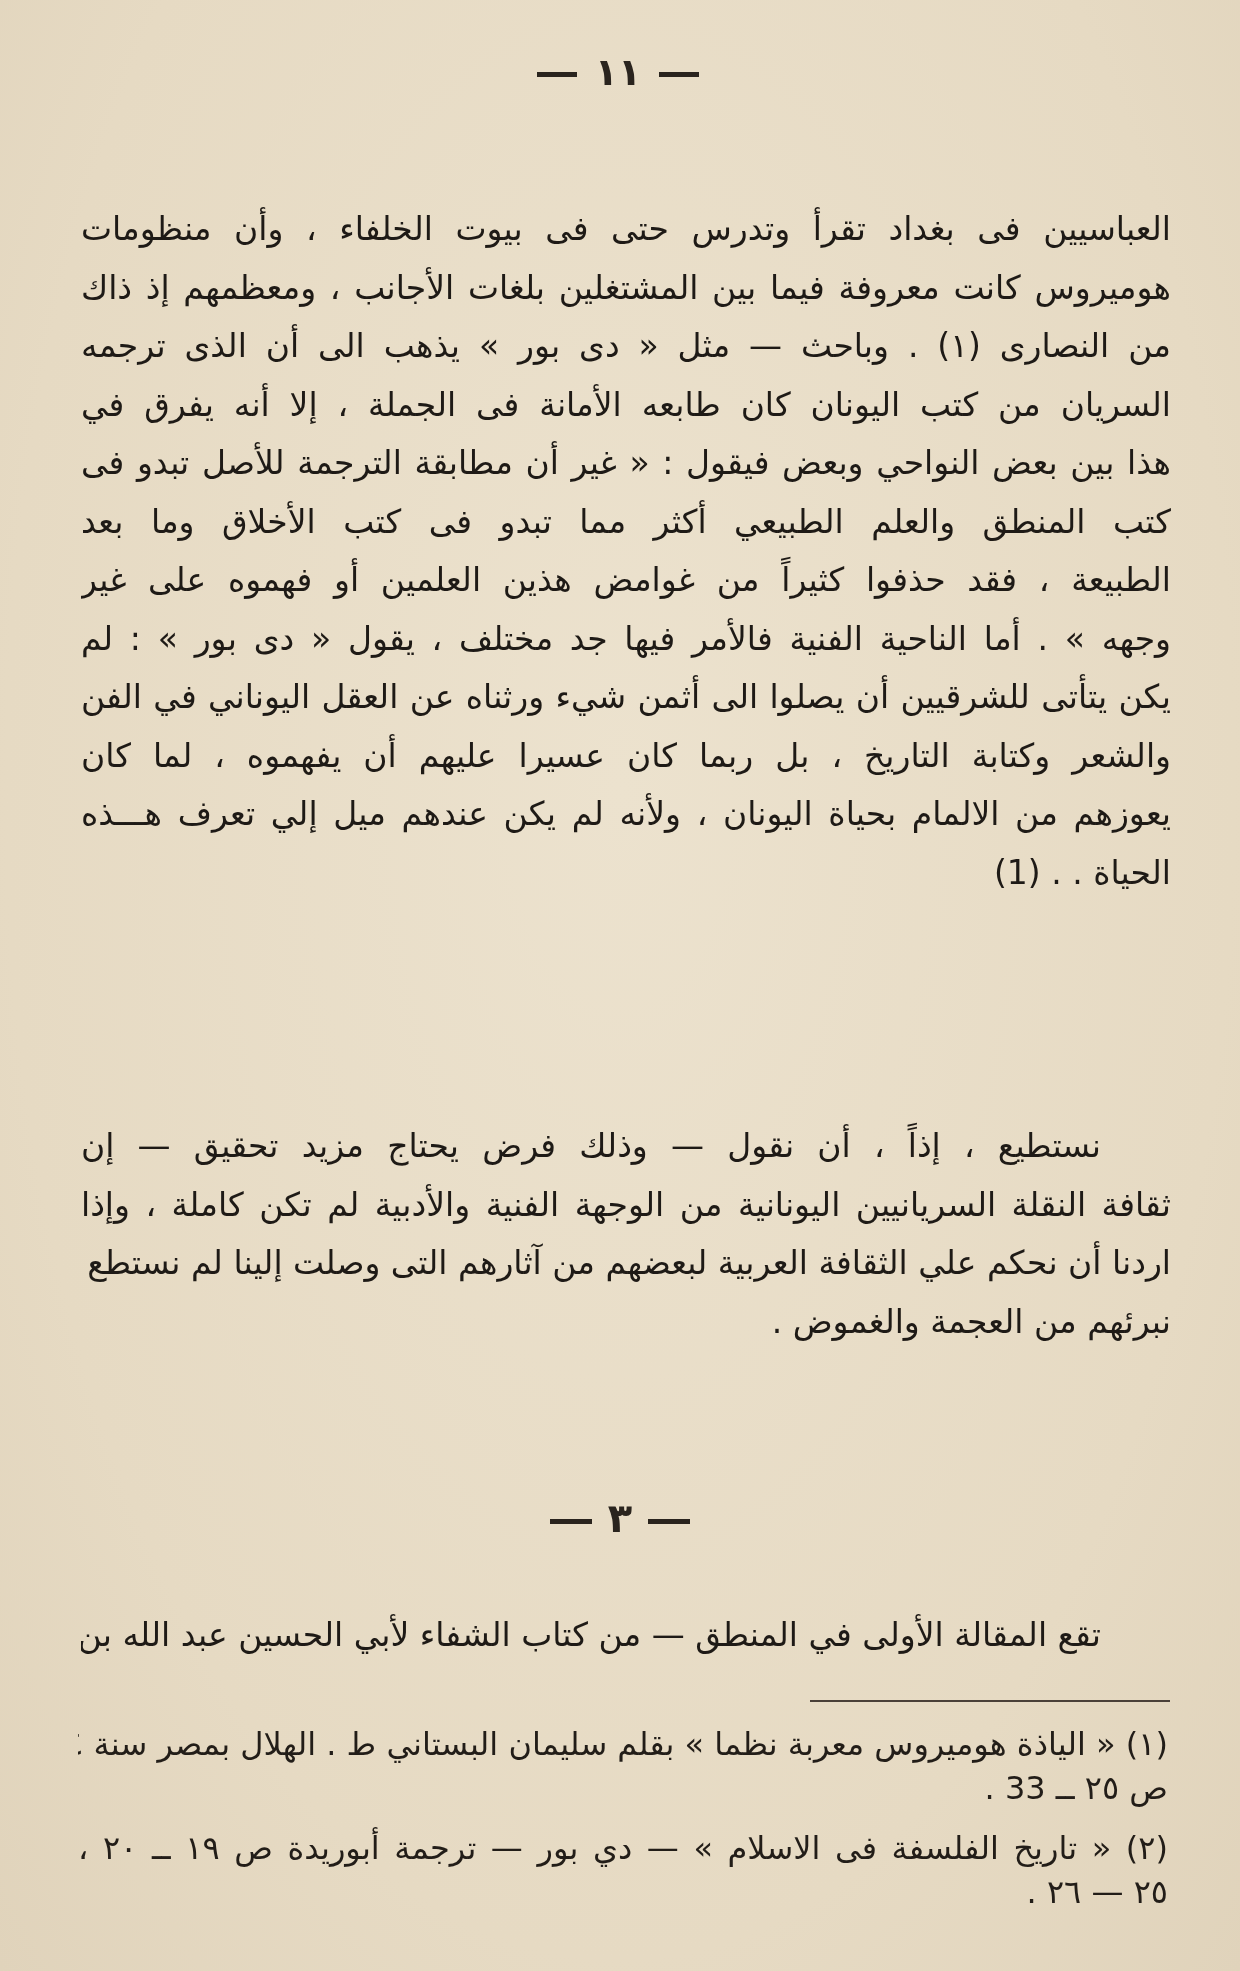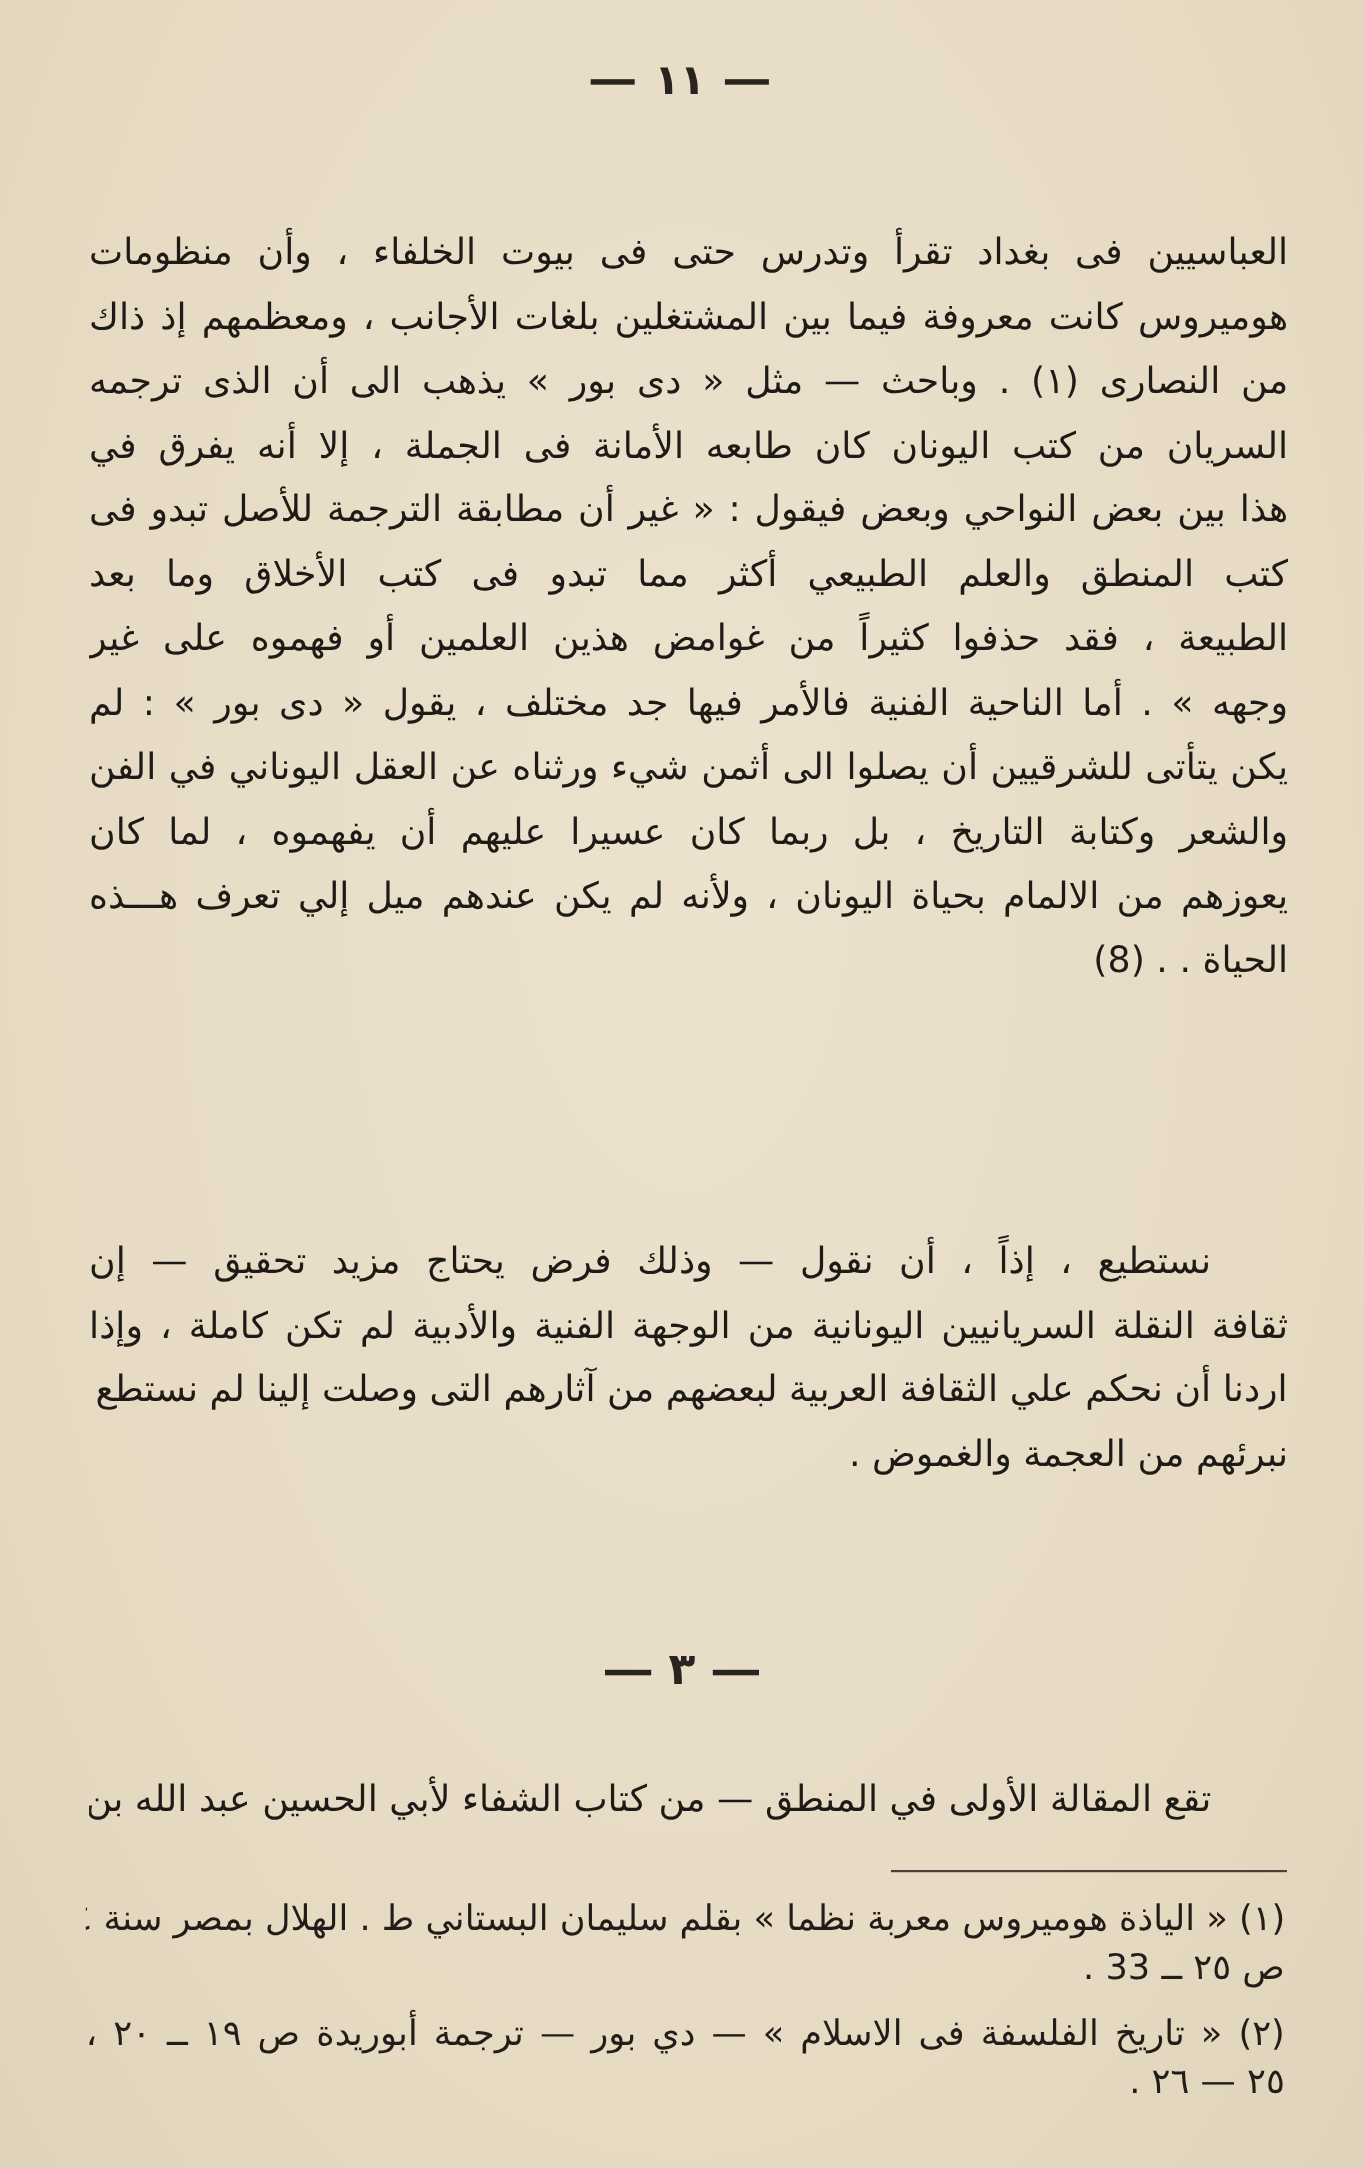--- a/index.html
+++ b/index.html
@@ -137,21 +137,21 @@
     <span class="line">هوميروس كانت معروفة فيما بين المشتغلين بلغات الأجانب ، ومعظمهم إذ ذاك</span>
     <span class="line">من النصارى (١) . وباحث — مثل « دى بور » يذهب الى أن الذى ترجمه</span>
     <span class="line">السريان من كتب اليونان كان طابعه الأمانة فى الجملة ، إلا أنه يفرق في</span>
     <span class="line">هذا بين بعض النواحي وبعض فيقول : « غير أن مطابقة الترجمة للأصل تبدو فى</span>
     <span class="line">كتب المنطق والعلم الطبيعي أكثر مما تبدو فى كتب الأخلاق وما بعد</span>
     <span class="line">الطبيعة ، فقد حذفوا كثيراً من غوامض هذين العلمين أو فهموه على غير</span>
     <span class="line">وجهه » . أما الناحية الفنية فالأمر فيها جد مختلف ، يقول « دى بور » : لم</span>
     <span class="line">يكن يتأتى للشرقيين أن يصلوا الى أثمن شيء ورثناه عن العقل اليوناني في الفن</span>
     <span class="line">والشعر وكتابة التاريخ ، بل ربما كان عسيرا عليهم أن يفهموه ، لما كان</span>
     <span class="line">يعوزهم من الالمام بحياة اليونان ، ولأنه لم يكن عندهم ميل إلي تعرف هـــذه</span>
-    <span class="line last">الحياة . . (8)</span>
+    <span class="line last">الحياة . . (1)</span>
   </div>
 
   <div class="body-text para-2">
     <span class="line indent">نستطيع ، إذاً ، أن نقول — وذلك فرض يحتاج مزيد تحقيق — إن</span>
     <span class="line">ثقافة النقلة السريانيين اليونانية من الوجهة الفنية والأدبية لم تكن كاملة ، وإذا</span>
     <span class="line">اردنا أن نحكم علي الثقافة العربية لبعضهم من آثارهم التى وصلت إلينا لم نستطع أن</span>
     <span class="line last">نبرئهم من العجمة والغموض .</span>
   </div>
 
   <div class="section-marker">

